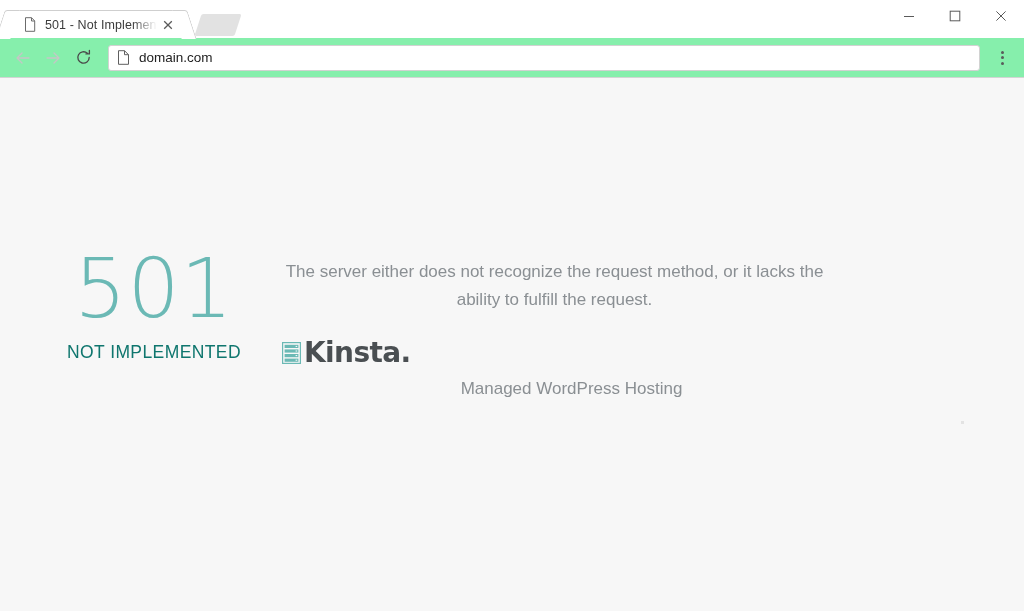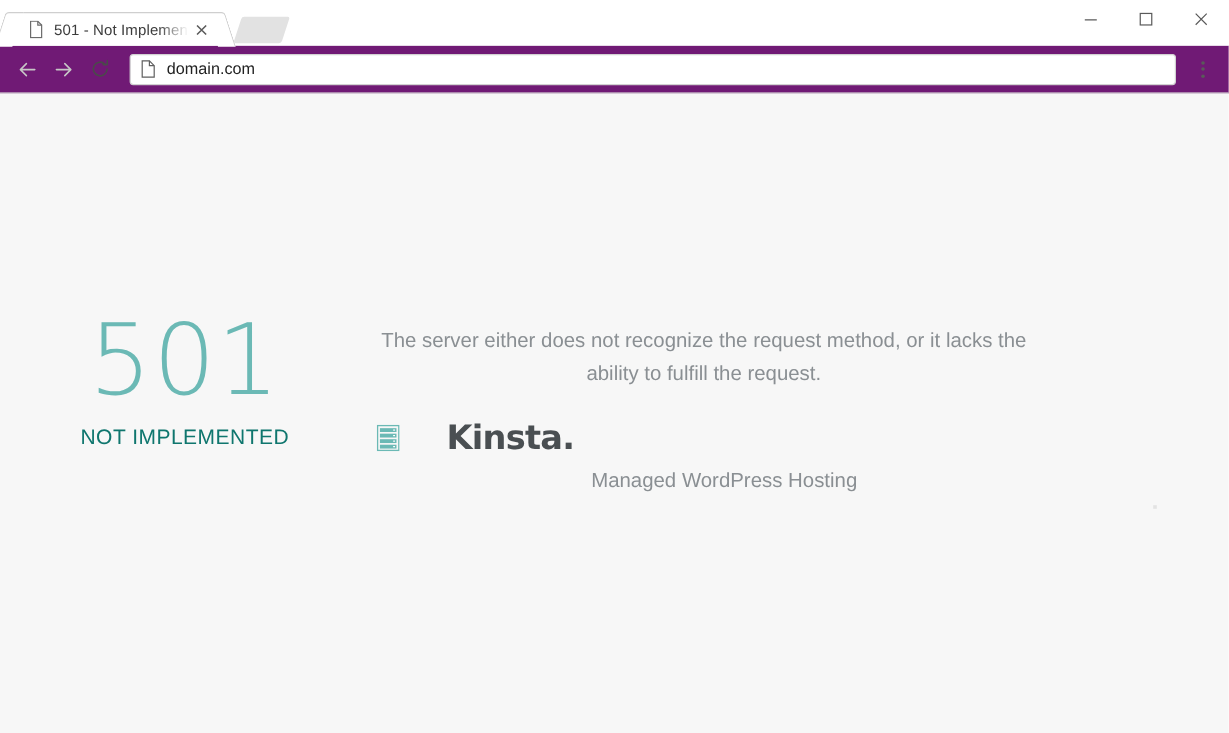--- a/index.html
+++ b/index.html
@@ -127,21 +127,21 @@
     width: 46px;
     height: 32px;
     display: flex;
     align-items: center;
     justify-content: center;
   }
 
   
   .toolbar {
     height: 40px;
-    background: #701a75;
+    background: #86efac;
     border-bottom: 1px solid #d4d4d4;
     display: flex;
     align-items: center;
     padding: 0 8px;
     box-sizing: border-box;
   }
   .nav-btn {
     width: 30px;
     height: 30px;
     display: flex;
@@ -205,24 +205,23 @@
     position: absolute;
     left: 0;
     top: 0;
     width: 100%;
     height: 100%;
   }
 
   .error-layout {
     position: absolute;
     left: 56px;
-    top: 180px;
+    top: 168px;
     display: flex;
     align-items: flex-start;
-    gap: 32px;
   }
 
   .error-left {
     width: 196px;
     text-align: center;
     padding-top: 4px;
   }
   .error-code {
     font-family: "DejaVu Sans", sans-serif;
     font-size: 82px;
@@ -268,21 +267,20 @@
     margin-right: 3px;
     display: block;
   }
   .brand-name {
     font-family: "DejaVu Sans", sans-serif;
     font-size: 28px;
     font-weight: 700;
     color: #4a4f52;
     letter-spacing: -0.6px;
     line-height: 1;
-    margin-left: 36px;
   }
   .brand-tagline {
     margin-top: 12px;
     font-size: 17px;
     color: #8a8f93;
     font-weight: 400;
     margin-left: 34px;
   }
 
   .stray-dot {

